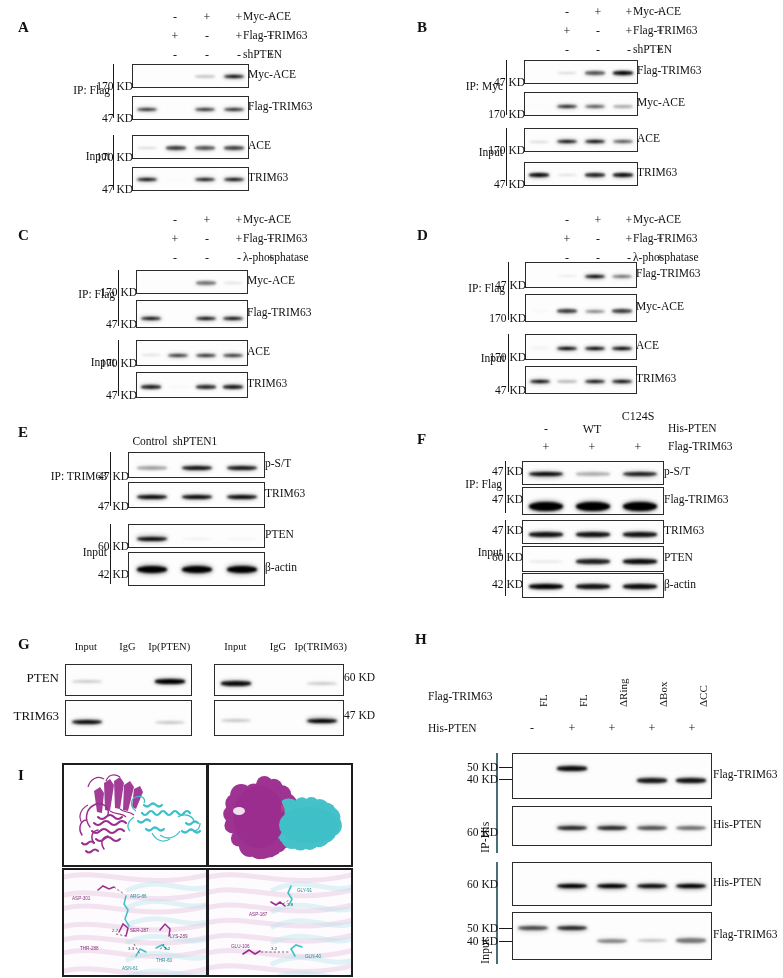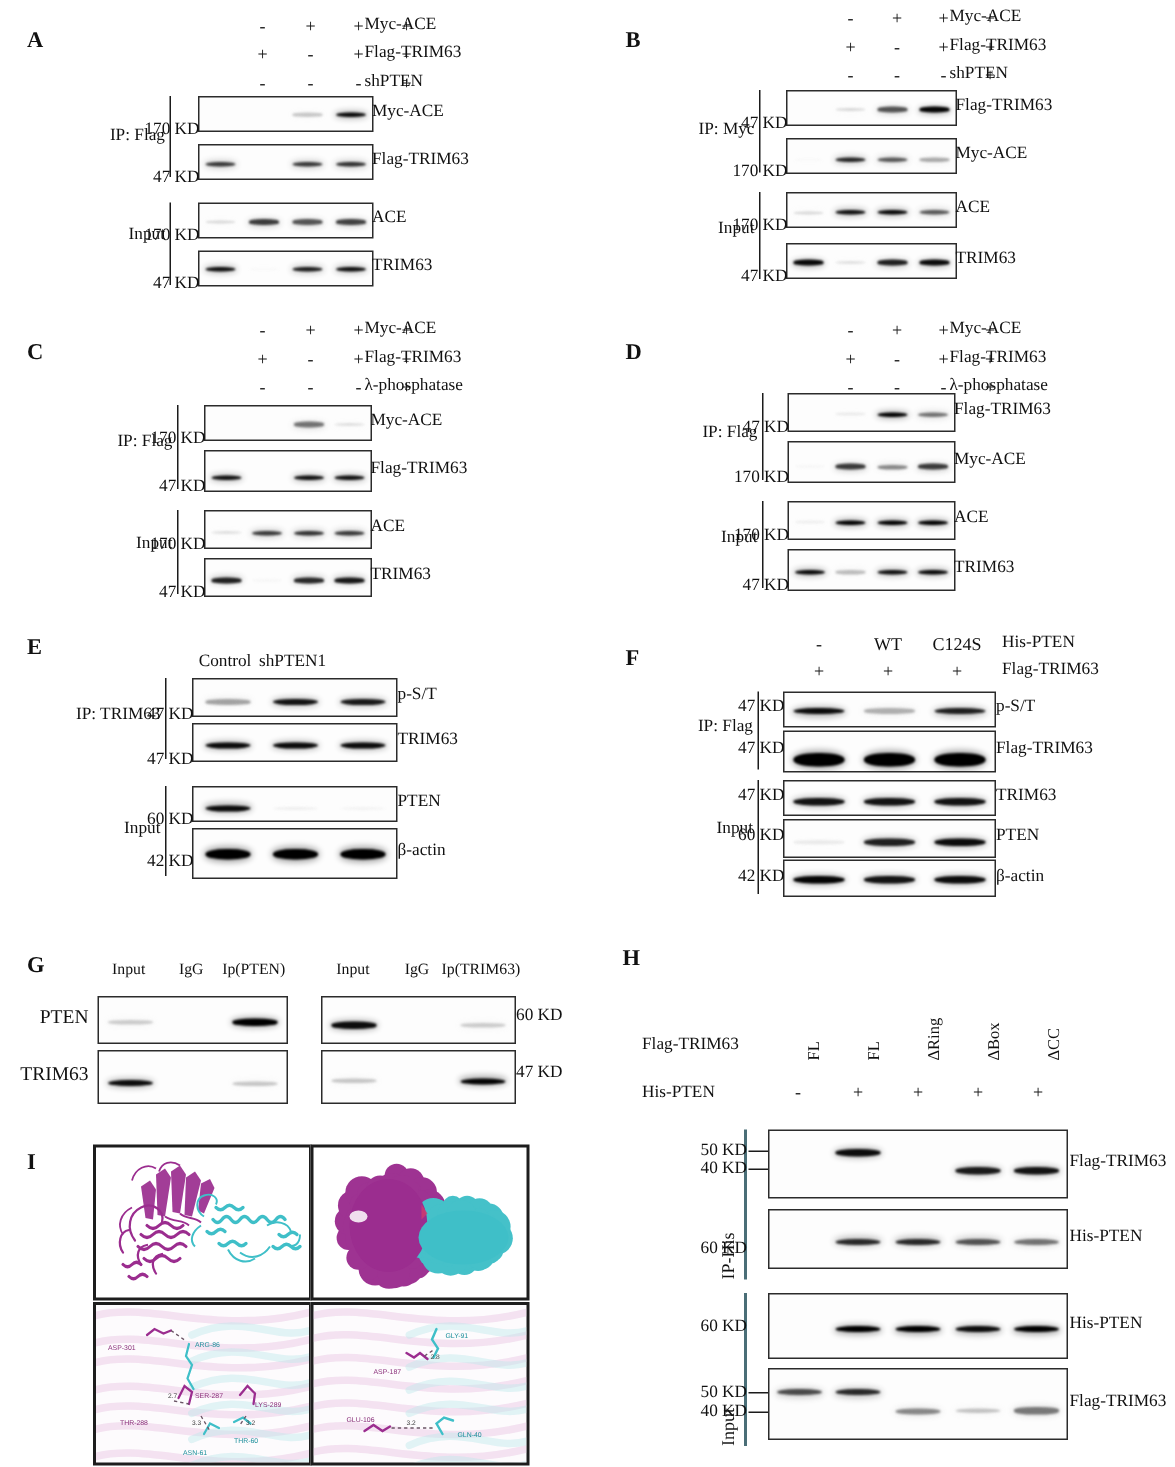--- a/index.html
+++ b/index.html
@@ -344,21 +344,21 @@
       <div class="band" style="left: 52.5px; top: calc(52% - 3.5px); width: 30px; height: 7px; background: rgb(0, 0, 0); filter: blur(0.85px); opacity: 1;"></div>
       <div class="band" style="left: 51.5px; top: calc(52% - 5.25px); width: 32px; height: 10.5px; background: rgb(0, 0, 0); filter: blur(2.1px); opacity: 0.33;"></div>
       <div class="band" style="left: 97.5px; top: calc(52% - 3.5px); width: 30px; height: 7px; background: rgb(0, 0, 0); filter: blur(0.85px); opacity: 1;"></div>
       <div class="band" style="left: 96.5px; top: calc(52% - 5.25px); width: 32px; height: 10.5px; background: rgb(0, 0, 0); filter: blur(2.1px); opacity: 0.33;"></div>
     </div>
     <div class="txt rt" style="left: 129px; top: 568px;">42 KD</div>
     <div class="txt" style="left: 265px; top: 561px;">β-actin</div>
     <div class="panel-letter" style="left: 417px; top: 432px;">F</div>
     <div class="sign" style="left: 546px; top: 423px;">-</div>
     <div class="sign" style="left: 592px; top: 423px;">WT</div>
-    <div class="sign" style="left: 638px; top: 423px;">C124S</div>
+    <div class="sign" style="left: 638px; top: 410px;">C124S</div>
     <div class="txt" style="left: 668px; top: 422px;">His-PTEN</div>
     <div class="sign" style="left: 546px; top: 441px;">+</div>
     <div class="sign" style="left: 592px; top: 441px;">+</div>
     <div class="sign" style="left: 638px; top: 441px;">+</div>
     <div class="txt" style="left: 668px; top: 440px;">Flag-TRIM63</div>
     <div class="vbar" style="left: 505px; top: 461px; height: 52px;"></div>
     <div class="txt rt" style="left: 502px; top: 478px;">IP: Flag</div>
     <div class="blot" style="left: 522px; top: 461px; width: 140px; height: 22px;">
       <div class="band" style="left: 6.33333px; top: calc(55% - 2.3px); width: 34px; height: 4.6px; background: rgb(13, 13, 13); filter: blur(0.85px); opacity: 1;"></div>
       <div class="band" style="left: 5.33333px; top: calc(55% - 3.45px); width: 36px; height: 6.9px; background: rgb(13, 13, 13); filter: blur(2.1px); opacity: 0.3135;"></div>

